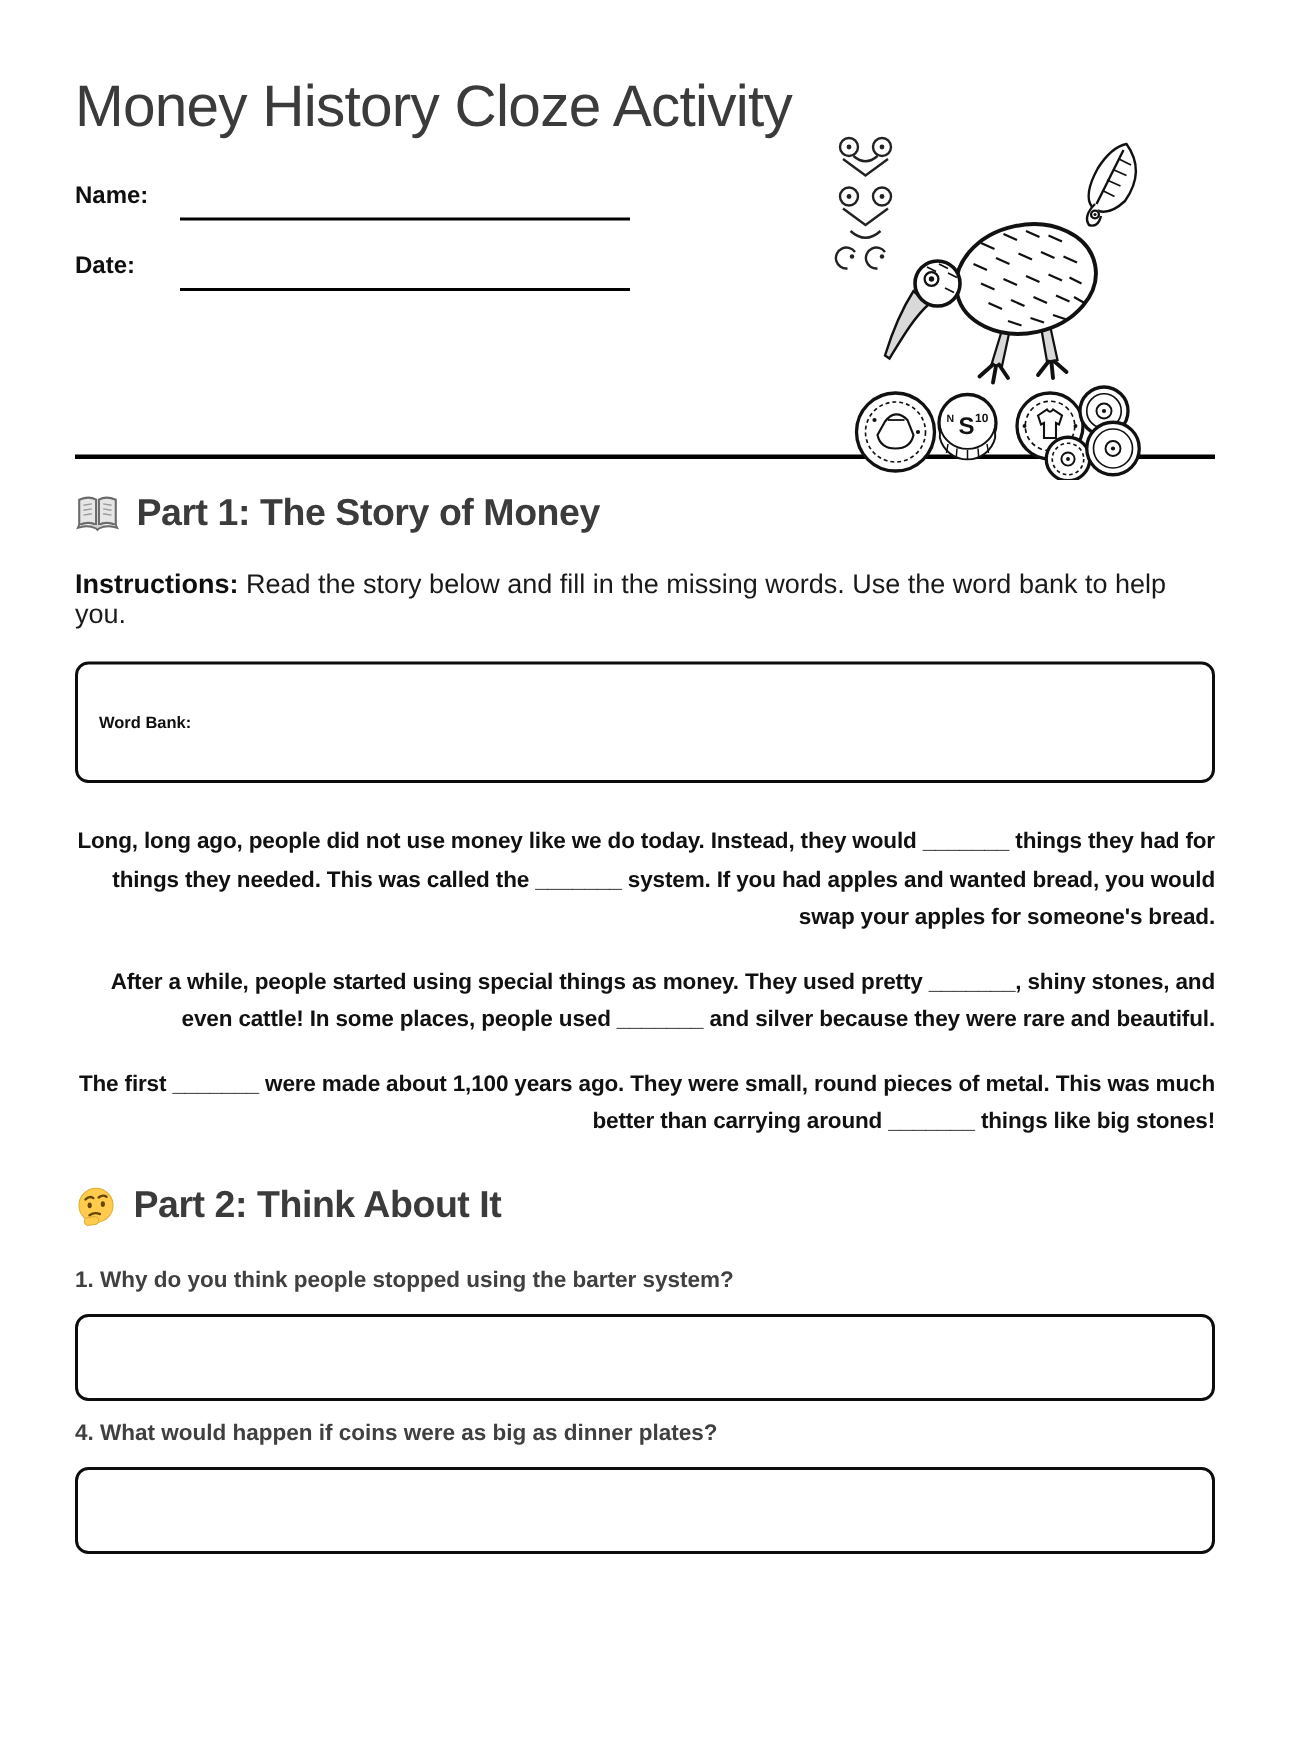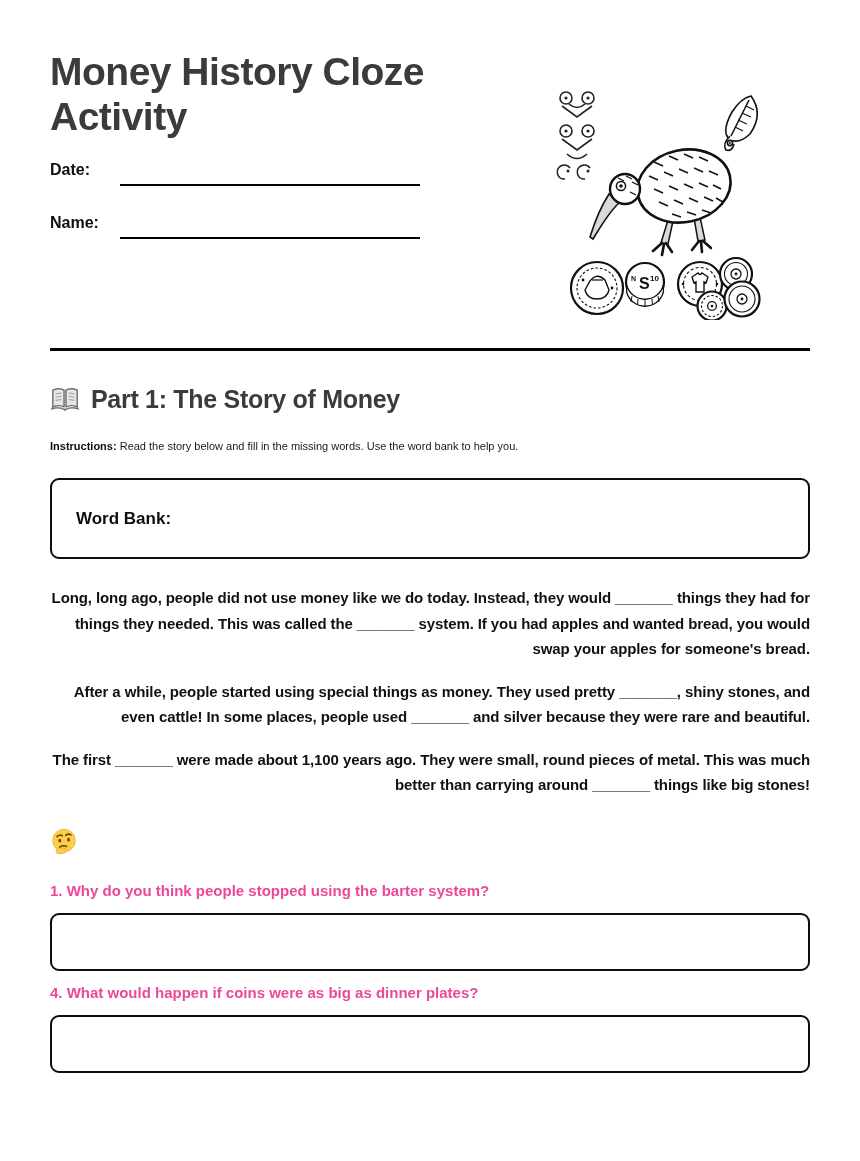--- a/index.html
+++ b/index.html
@@ -3,69 +3,69 @@
 <meta charset="utf-8">
 <style>
   html,body { margin:0; padding:0; background:#ffffff; }
   .page {
     position:relative; width:860px; height:1161px; overflow:hidden;
     background:#ffffff; box-sizing:border-box; padding:49px 50px 0 50px;
     font-family:"Liberation Sans", sans-serif; color:#141414;
   }
   h1.title {
     margin:0; max-width:500px; font-size:39px; line-height:45px;
-    font-weight:700; color:#3b3b3b; letter-spacing:-0.5px;
+    font-weight:400; color:#3b3b3b; letter-spacing:-0.5px;
   }
   .field-row { display:flex; height:28px; }
   .field-row.name { margin-top:25px; }
   .field-row.date { margin-top:19px; }
   .field-label { font-weight:700; font-size:16px; color:#0f0f0f; width:70px; padding-top:3px; }
   .write-line { width:300px; height:26px; border-bottom:2.5px solid #000; }
   .kiwi-wrap { position:absolute; left:552px; top:84px; width:216px; height:236px; }
   .divider { height:3px; background:#000; margin-top:109px; }
   .section-h {
-    display:flex; align-items:center; gap:11px; margin-top:32px;
+    display:flex; align-items:center; gap:11px; margin-top:20px;
     font-size:25px; font-weight:700; color:#3b3b3b; letter-spacing:-0.3px; height:32px;
   }
   .section-h.part2 { margin-top:27px; }
   .h-icon { display:inline-flex; flex:0 0 auto; }
-  .instructions { margin-top:21px; font-size:11px; color:#1a1a1a; line-height:20px; }
+  .instructions { margin-top:21px; font-size:18px; color:#1a1a1a; line-height:20px; }
   .instructions .lbl { font-weight:700; color:#0f0f0f; }
   .word-bank {
     margin-top:22px; height:81px; box-sizing:border-box;
     border:2.5px solid #0d0d0d; border-radius:9px;
-    display:flex; align-items:center; padding:0 24px; font-size:17px; color:#1a1a1a;
+    display:flex; align-items:center; padding:0 14px; font-size:11px; color:#1a1a1a;
   }
   .word-bank .lbl { font-weight:700; color:#0f0f0f; margin-right:7px; white-space:nowrap; }
   .story p {
     margin:17px 0 0 0; font-size:15px; font-weight:700; color:#111111;
     line-height:25.5px; letter-spacing:-0.1px;text-align:right;
   }
   .story p.first { margin-top:26px; }
-  .question { margin:12px 0 0 0; font-size:15px; font-weight:700; color:#ec4899; line-height:19px; }
+  .question { margin:12px 0 0 0; font-size:15px; font-weight:700; color:#404040; line-height:19px; }
   .question.q1 { margin-top:24px; }
   .answer-box {
     margin-top:13px; height:58px; box-sizing:border-box;
     border:2.5px solid #0d0d0d; border-radius:9px; background:#ffffff;
   }
 </style>
 </head>
 <body>
 
 <div class="page">
 
   <h1 class="title">Money History Cloze Activity</h1>
 
+  <div class="field-row name">
+    <span class="field-label">Name:</span>
+    <span class="write-line"></span>
+  </div>
+
   <div class="field-row date">
     <span class="field-label">Date:</span>
-    <span class="write-line"></span>
-  </div>
-
-  <div class="field-row name">
-    <span class="field-label">Name:</span>
     <span class="write-line"></span>
   </div>
 
   <div class="kiwi-wrap">
     <svg width="216" height="236" viewBox="0 0 216 236" xmlns="http://www.w3.org/2000/svg">
 
       <g stroke="#222" stroke-width="1.6" fill="none">
         <circle cx="14" cy="14" r="6"></circle>
           <circle cx="14" cy="14" r="1.6" fill="#222" stroke="none"></circle>
         <circle cx="36" cy="14" r="6"></circle>
@@ -180,20 +180,21 @@
     <span class="h-icon">
       <svg width="28" height="28" viewBox="0 0 32 32" xmlns="http://www.w3.org/2000/svg">
         <circle cx="16" cy="15.5" r="13" fill="#ffcc4d" stroke="#e0ac3a" stroke-width="0.8"></circle>
         <path d="M8,11 q3,-3 6,-1 M18,9.5 q3,-2.5 6,-0.5" stroke="#664500" stroke-width="1.8" fill="none" stroke-linecap="round"></path>
         <ellipse cx="11.2" cy="15.5" rx="1.6" ry="2.2" fill="#664500"></ellipse>
         <ellipse cx="21.2" cy="14.5" rx="1.6" ry="2.2" fill="#664500"></ellipse>
         <path d="M11,23 q4,-2.6 8,-0.8" stroke="#664500" stroke-width="1.8" fill="none" stroke-linecap="round"></path>
         <rect x="7" y="24.5" width="11" height="6" rx="3" fill="#ffcc4d" stroke="#e0ac3a" stroke-width="0.8" transform="rotate(-8 12 27)"></rect>
       </svg>
     </span>
+    <span>Part 2: Think About It</span>
   </div>
 
   <p class="question q1">1. Why do you think people stopped using the barter system?</p>
   <div class="answer-box"></div>
 
   <p class="question q2">4. What would happen if coins were as big as dinner plates?</p>
   <div class="answer-box"></div>
 
 </div>
 

